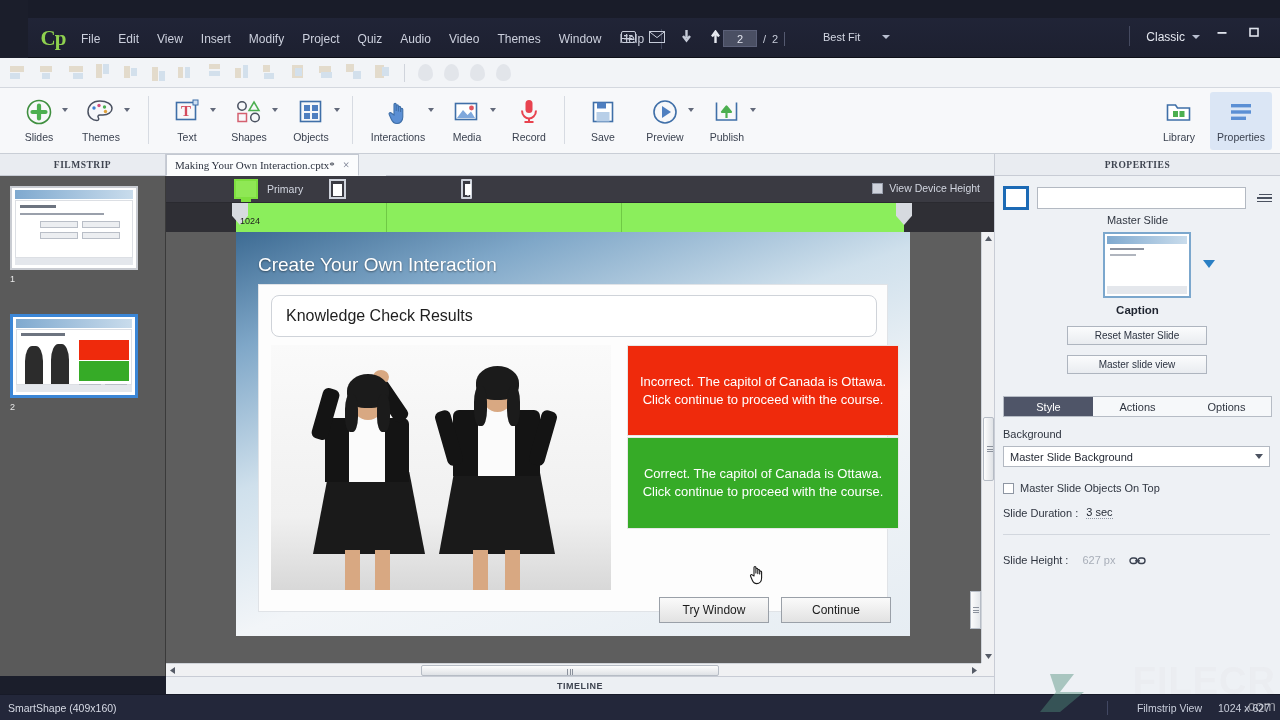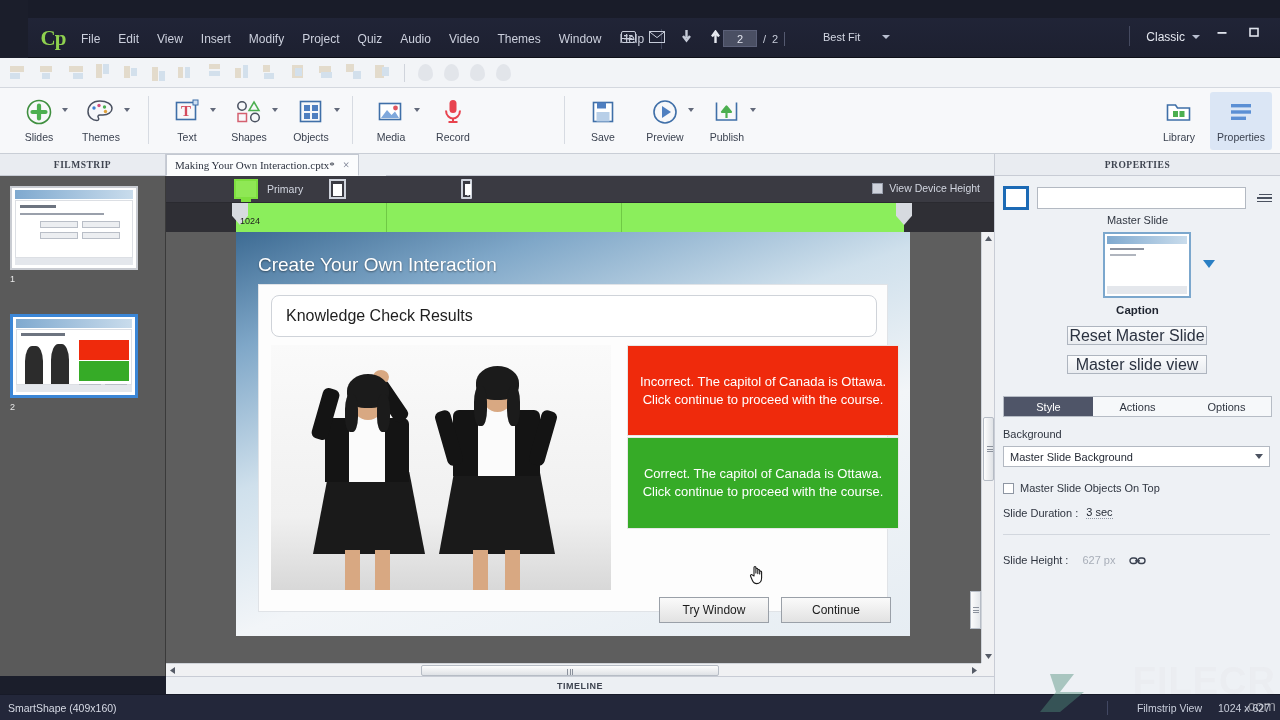--- a/index.html
+++ b/index.html
@@ -277,21 +277,21 @@
   .pr-thumb {
     position:absolute; left:108px; top:56px; width:88px; height:66px;
     background:#fff; border:2px solid #7ba7cd; overflow:hidden;
   }
   .pr-thumb-caret { position:absolute; left:208px; top:84px;
     width:0;height:0;border-left:6px solid transparent;border-right:6px solid transparent;border-top:8px solid #2a7fc4; }
   .pr-caption2 { position:absolute; top:128px; left:0; right:0; text-align:center; font-size:11.5px; font-weight:bold; color:#1f2530; }
   .pr-btn {
     position:absolute; left:72px; width:140px; height:19px;
     background:linear-gradient(180deg,#fbfcfd,#e9ecf0); border:1px solid #aeb5bf;
-    display:flex; align-items:center; justify-content:center; font-size:16px; color:#2b3240;
+    display:flex; align-items:center; justify-content:center; font-size:10px; color:#2b3240;
   }
   .pr-tabs {
     position:absolute; left:8px; top:220px; right:8px; height:21px;
     background:#f6f8fa; border:1px solid #b6bcc5; display:flex;
   }
   .pr-tab { flex:1; display:flex; align-items:center; justify-content:center; font-size:11px; color:#2f3540; }
   .pr-tab.active { background:#4f5568; color:#ffffff; }
   .pr-lbl { position:absolute; left:8px; font-size:11px; color:#2f3540; }
   .pr-select {
     position:absolute; left:8px; right:10px; height:21px; background:#fff;
@@ -541,20 +541,29 @@
               <rect x="15" y="14" width="6" height="6" fill="#4f7fc0"></rect>
             </svg>
         </div>
         <div class="rib-lbl">Objects</div>
         <span class="rib-caret"></span>
       </div>
     </div>
     <div class="rib-div" style="left:352px"></div>
 
     <div class="rib-group" style="left:360px">
+      <div class="rib-btn" style="width:76px">
+        <div class="rib-ico">
+          <svg width="26" height="28" viewBox="0 0 26 28">
+              <path d="M9 17 L9 6.5 C9 5 11.2 5 11.2 6.5 L11.2 13 L11.2 8 C11.2 6.5 13.4 6.5 13.4 8 L13.4 13.5 L13.4 9.5 C13.4 8 15.6 8 15.6 9.5 L15.6 14 L15.6 11.5 C15.6 10 17.8 10 17.8 11.5 L17.8 19 C17.8 23 15 25.5 12 25.5 C9 25.5 7.2 23.5 6.2 21 L4.2 16.5 C3.5 15 5.5 13.8 6.5 15.3 Z" fill="#5b8fd4" stroke="#3f6fa8" stroke-width="1.1"></path>
+            </svg>
+        </div>
+        <div class="rib-lbl">Interactions</div>
+        <span class="rib-caret"></span>
+      </div>
       <div class="rib-btn">
         <div class="rib-ico">
           <svg width="30" height="26" viewBox="0 0 30 26">
               <rect x="3.5" y="4.5" width="21" height="16" fill="#fff" stroke="#3f6fa8" stroke-width="1.6"></rect>
               <path d="M5 19 L11 11 L15.5 16 L19 12.5 L23 19 Z" fill="#7fa8dc"></path>
               <circle cx="19.5" cy="9" r="2.4" fill="#e0555f"></circle>
             </svg>
         </div>
         <div class="rib-lbl">Media</div>
         <span class="rib-caret"></span>

